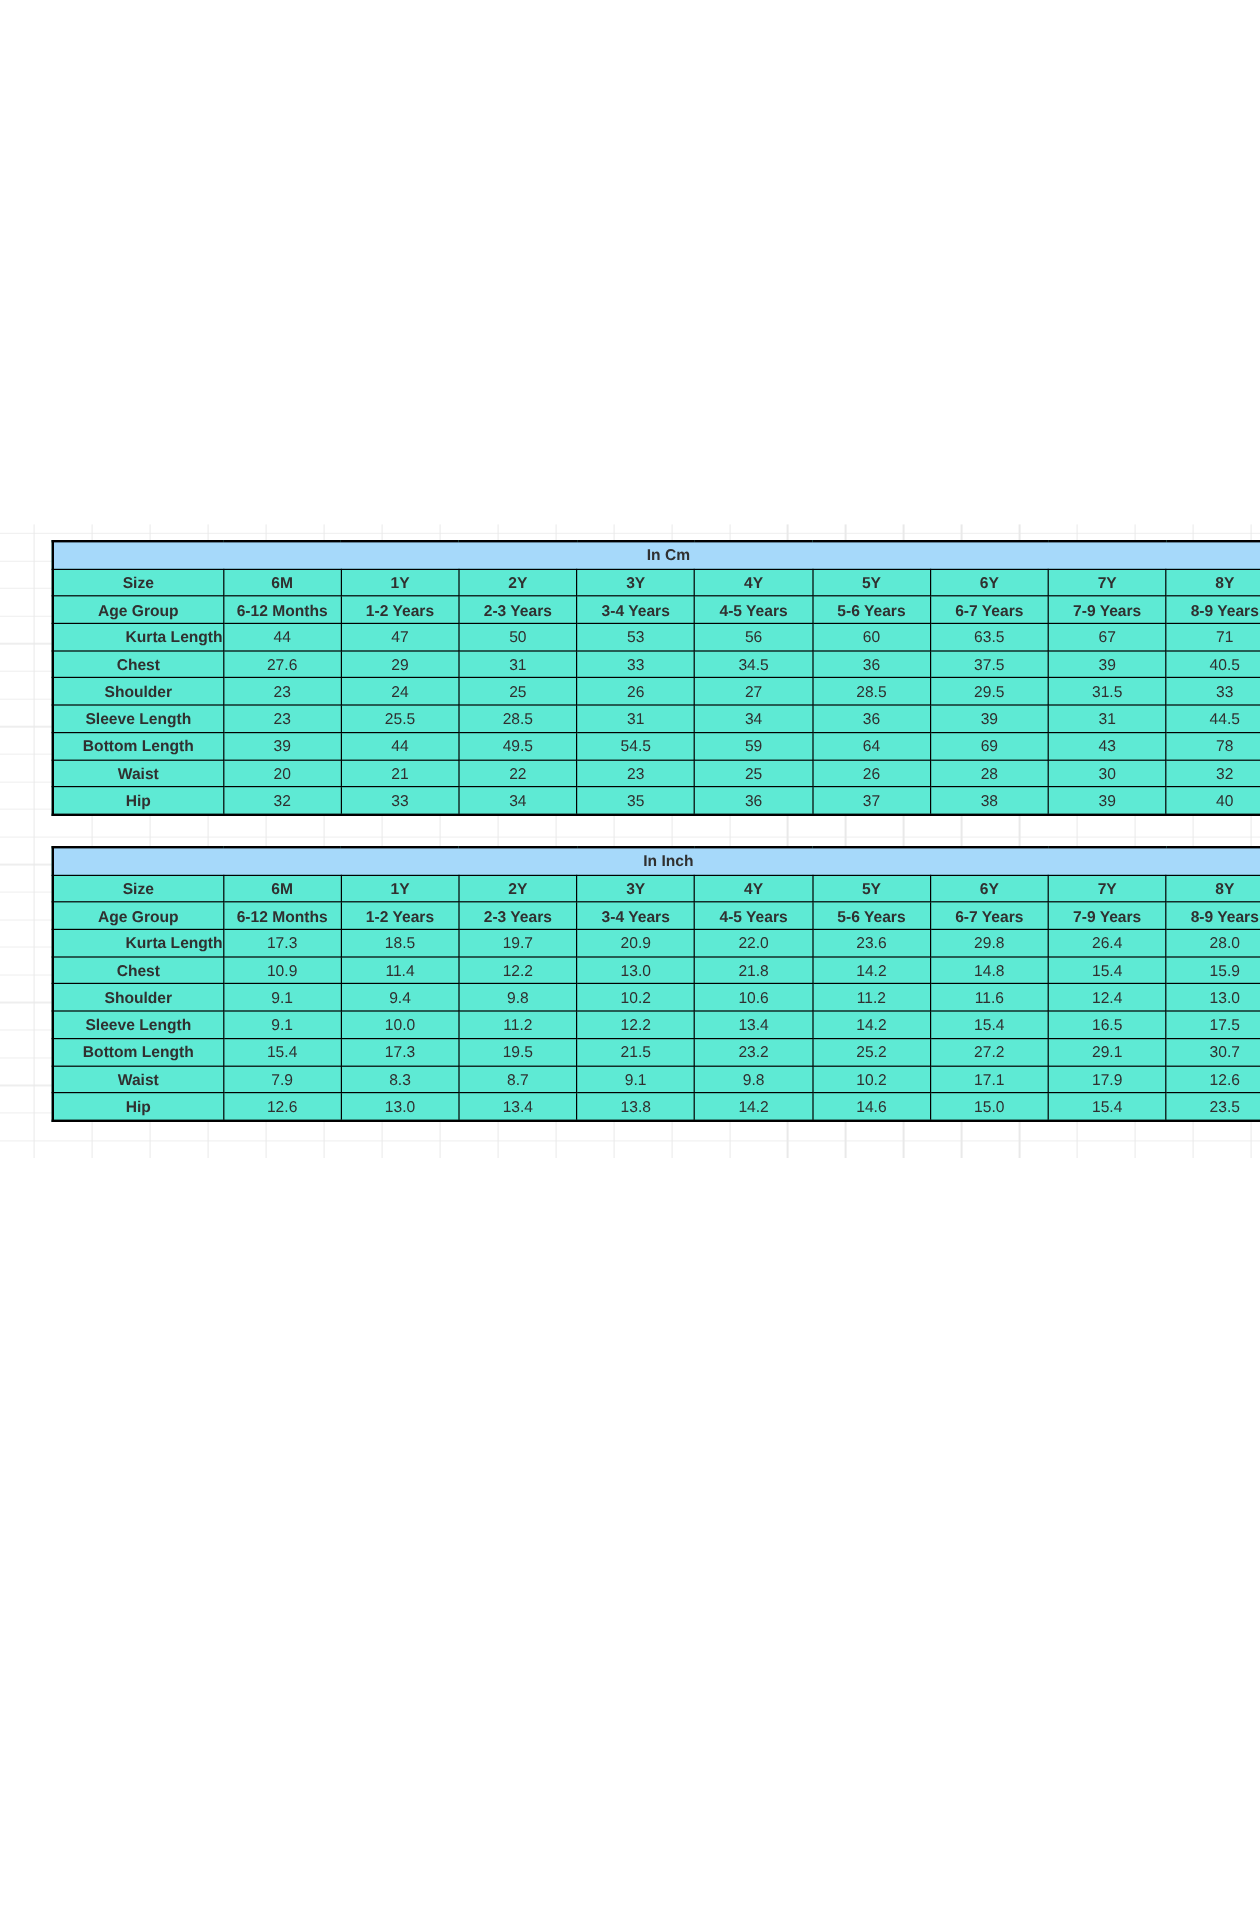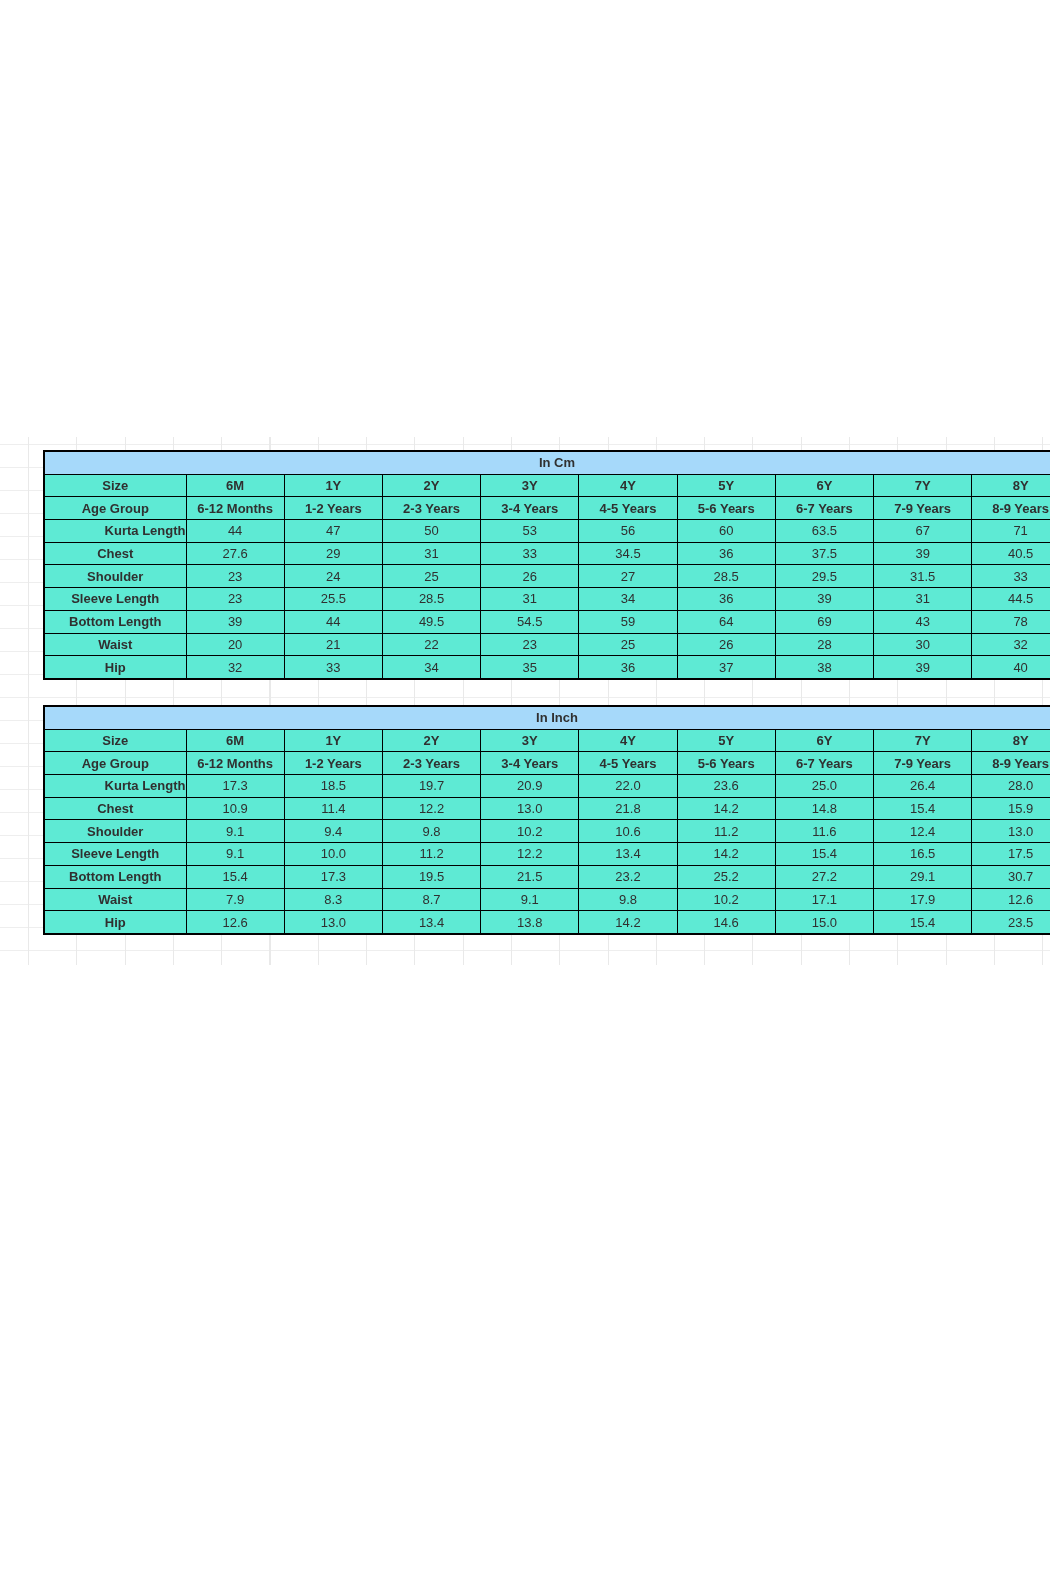--- a/index.html
+++ b/index.html
@@ -244,21 +244,21 @@
           <td class="head-cell">8-9 Years</td>
         </tr>
         <tr>
           <td class="row-label indent">Kurta Length</td>
           <td>17.3</td>
           <td>18.5</td>
           <td>19.7</td>
           <td>20.9</td>
           <td>22.0</td>
           <td>23.6</td>
-          <td>25.0</td>
+          <td>29.8</td>
           <td>26.4</td>
           <td>28.0</td>
         </tr>
         <tr>
           <td class="row-label">Chest</td>
           <td>10.9</td>
           <td>11.4</td>
           <td>12.2</td>
           <td>13.0</td>
           <td>21.8</td>

